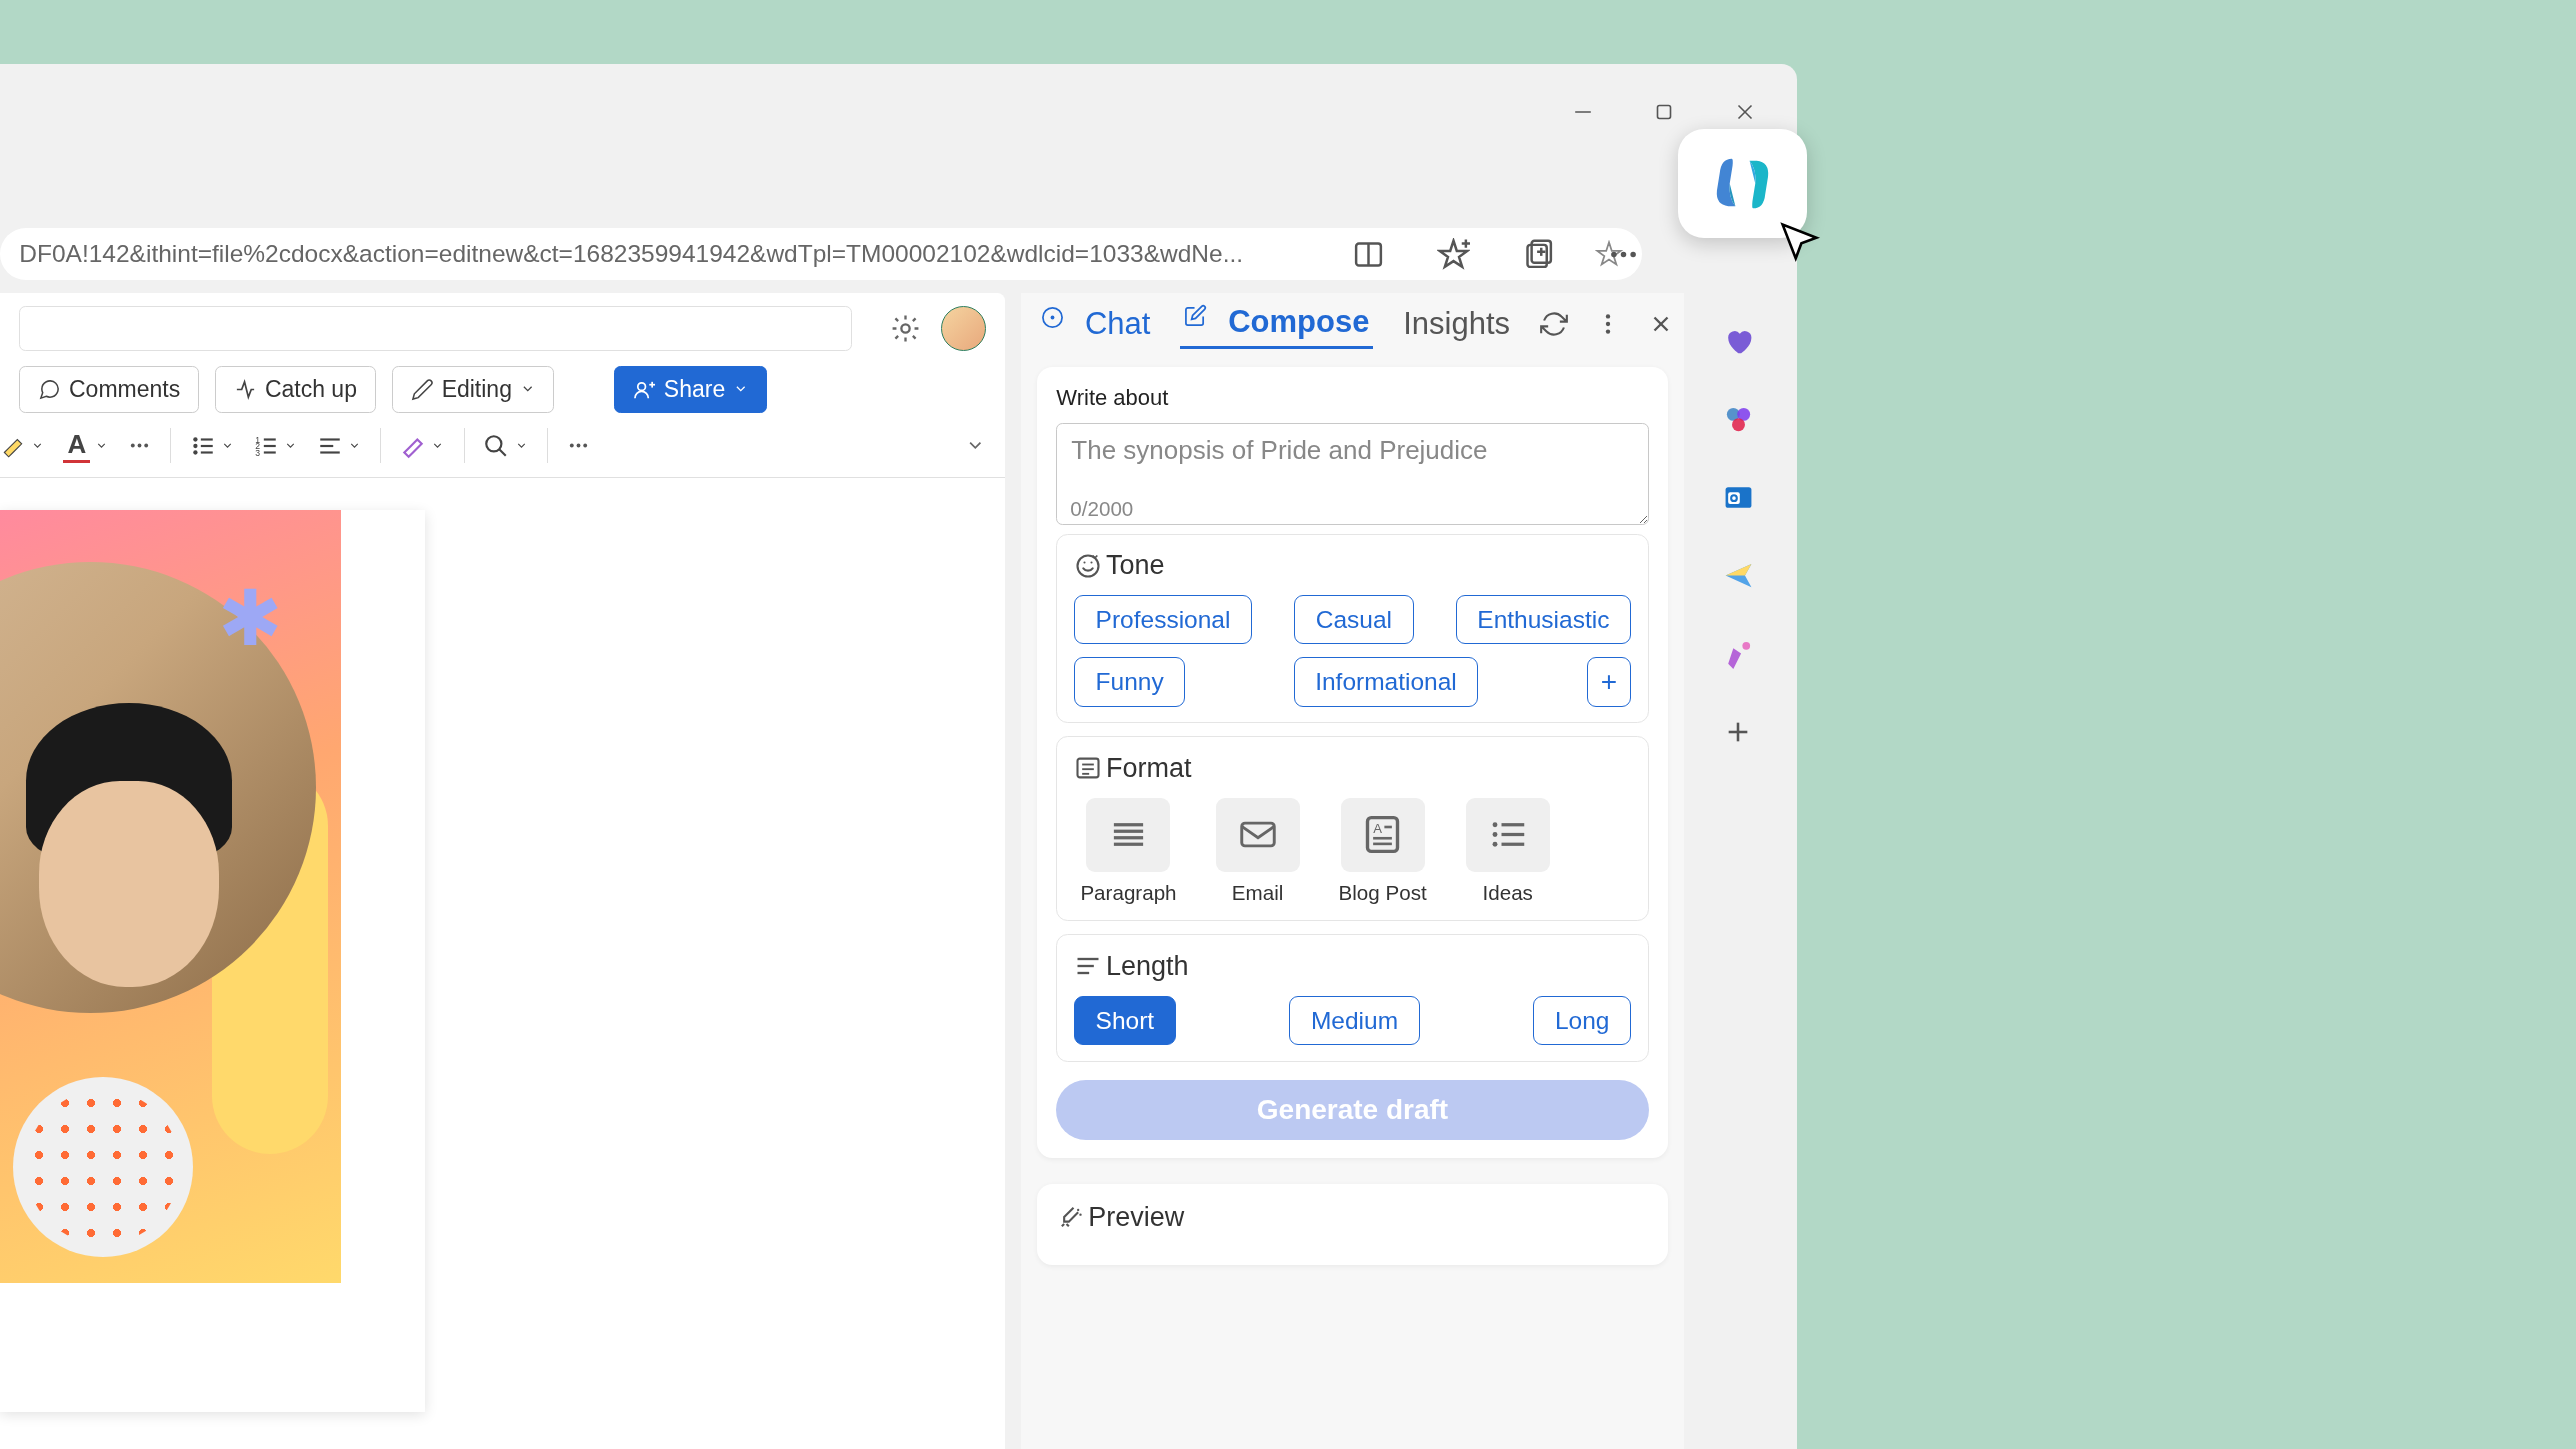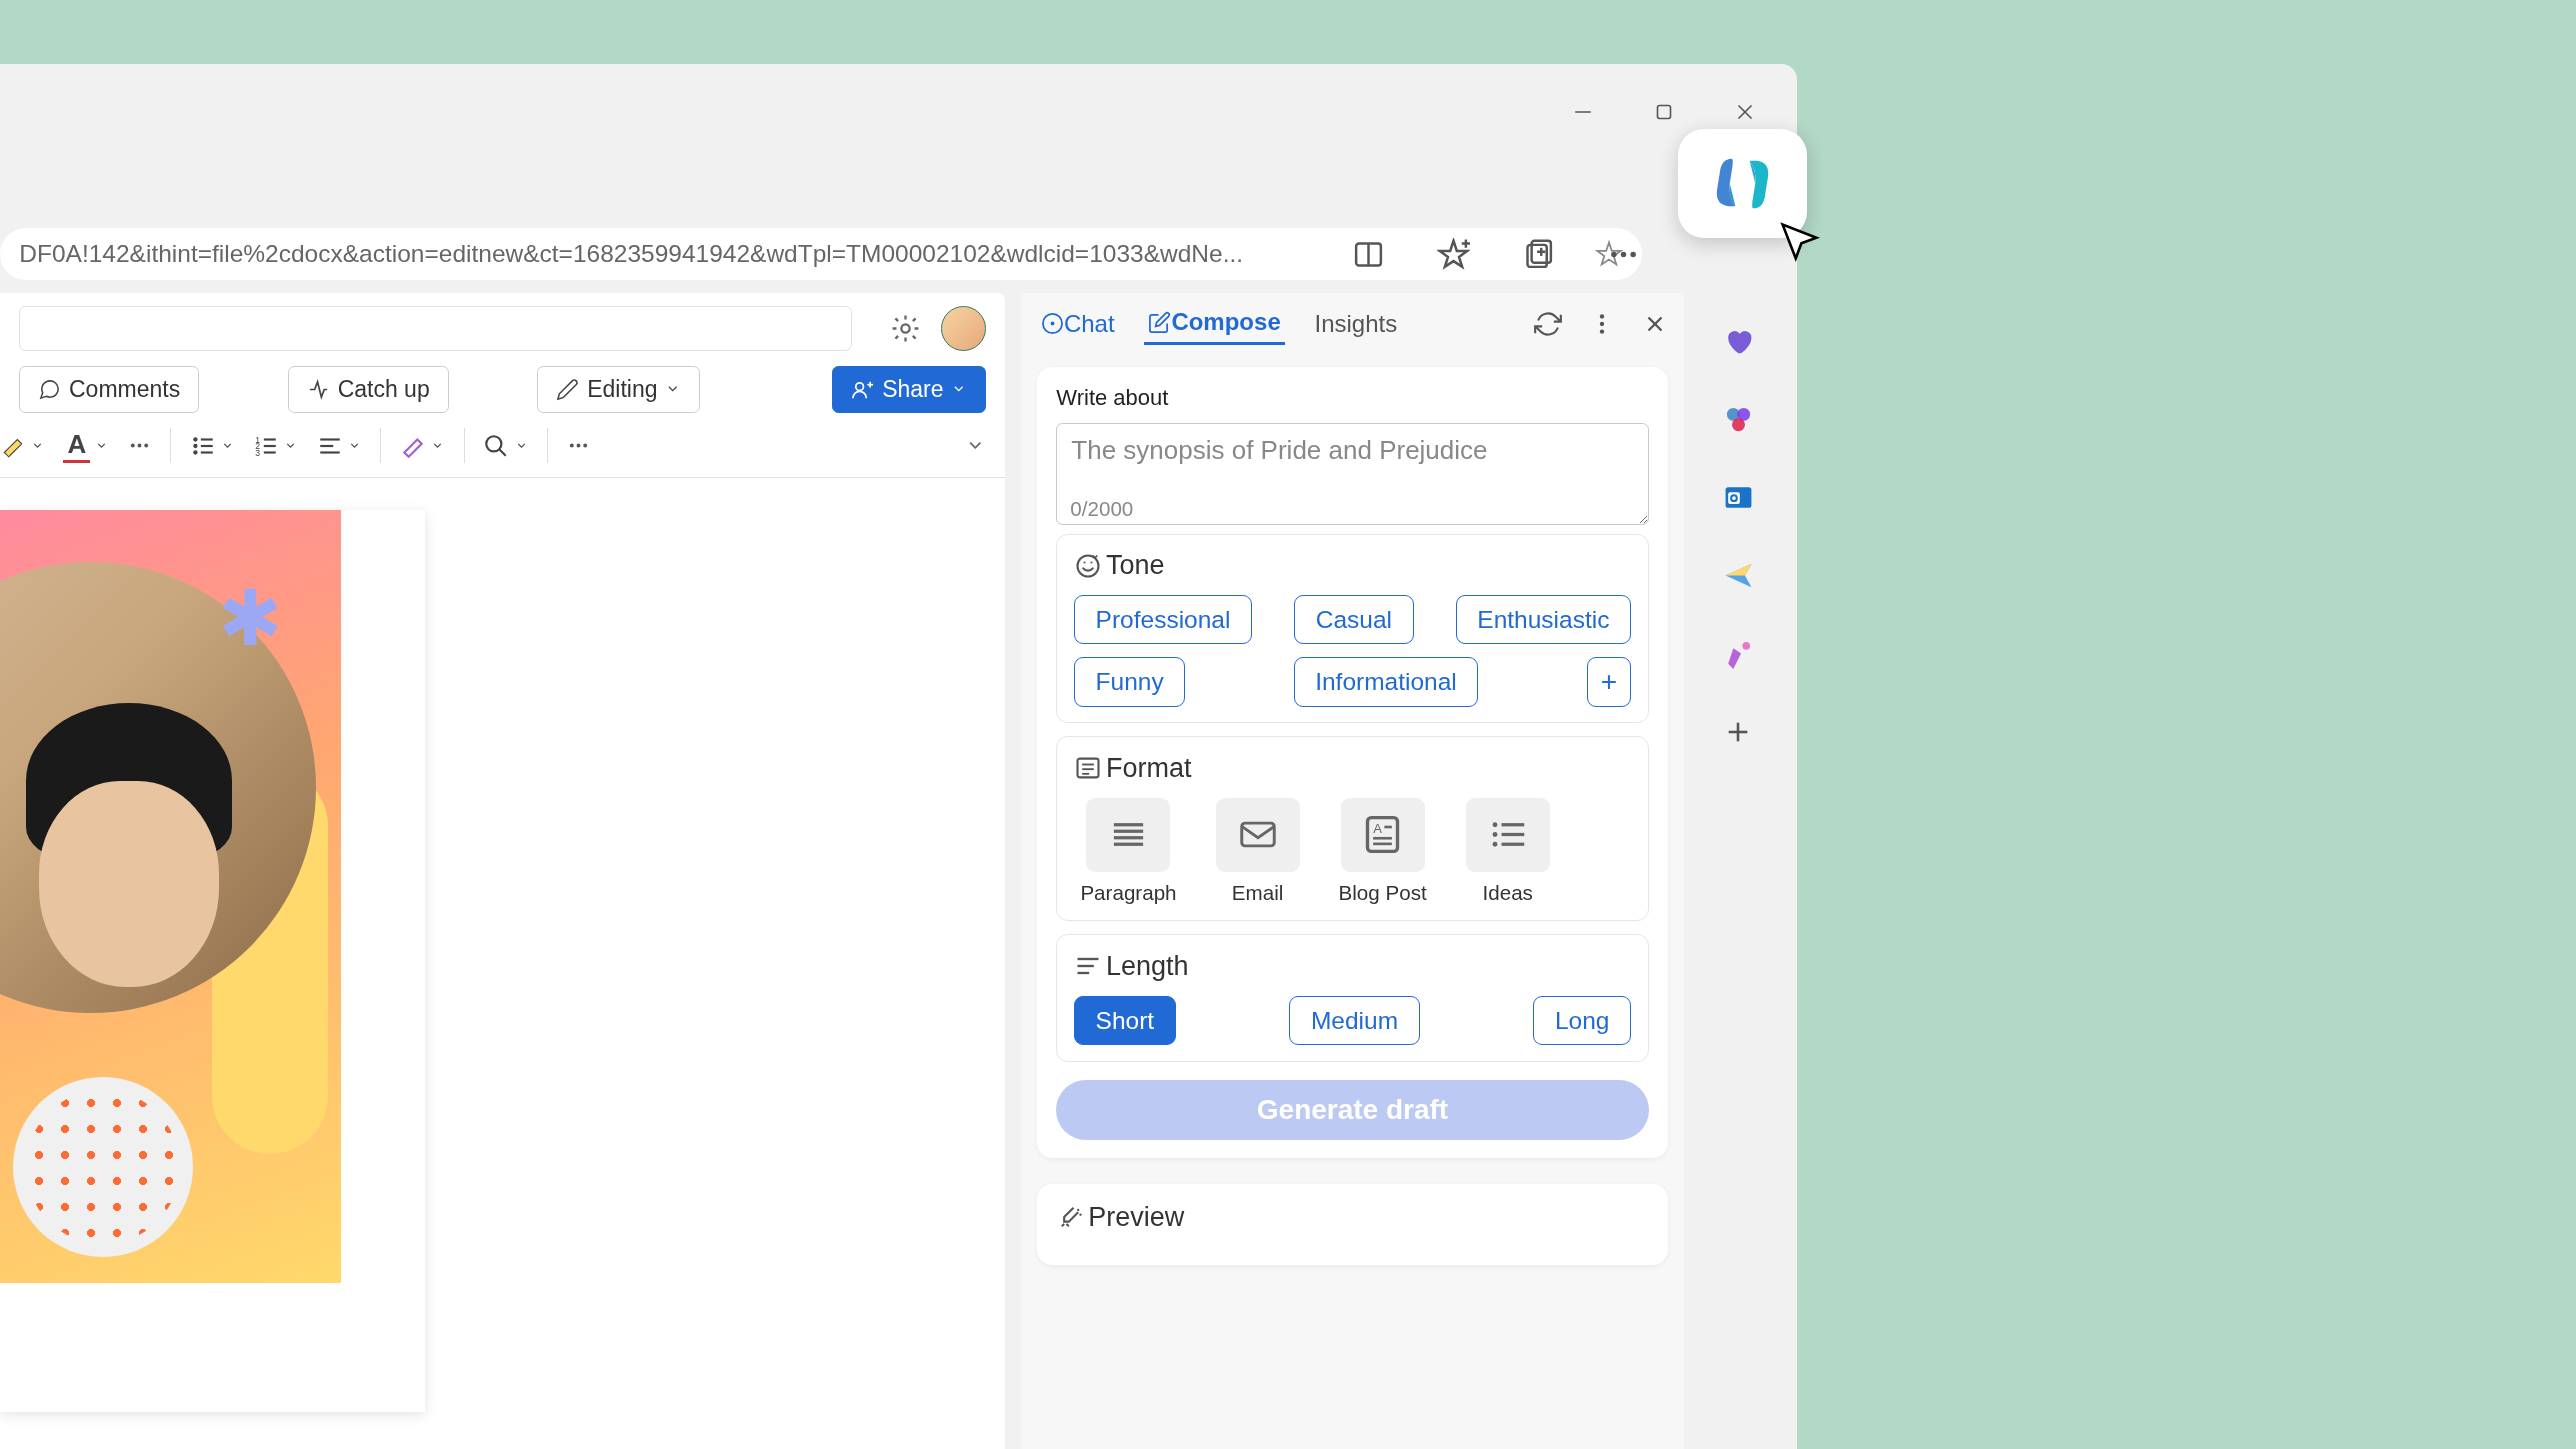--- a/index.html
+++ b/index.html
@@ -71,21 +71,21 @@
       gap: 19.3px;
       padding: 0 19.3px;
     }
     .settings-btn { width: 31px; height: 31px; display: flex; align-items: center; justify-content: center; color: #666; cursor: pointer; }
     .avatar { width: 45px; height: 45px; border-radius: 50%; background: linear-gradient(135deg, #f5d4a0, #e8a87c); border: 1.3px solid #2d7d5c; overflow: hidden; }
     
     .ribbon-row1 {
       height: 50px;
       display: flex;
       align-items: center;
-      justify-content: space-between;
+      justify-content: flex-start;
       gap: 16px;
       padding: 0 19.3px;
     }
     .ribbon-btn {
       display: flex;
       align-items: center;
       gap: 7.7px;
       padding: 9px 18px;
       border: 1px solid #ccc;
       border-radius: 6.4px;
@@ -183,23 +183,22 @@
     
     .panel-header {
       height: 61px;
       display: flex;
       align-items: center;
       padding: 0 16px;
       gap: 26px;
     }
     .panel-tab {
       display: flex;
-      align-items: center;
-      gap: 0;
-      font-size: 24px;
+      gap: 21px;
+      font-size: 31px;
       color: #2169d4;
       cursor: pointer;
       padding: 6.4px 3.9px;
     }
     .panel-tab.active {
       font-weight: 600;
       border-bottom: 3.2px solid #2169d4;
     }
     .panel-tab.plain { color: #555; }
     .panel-header-right {

